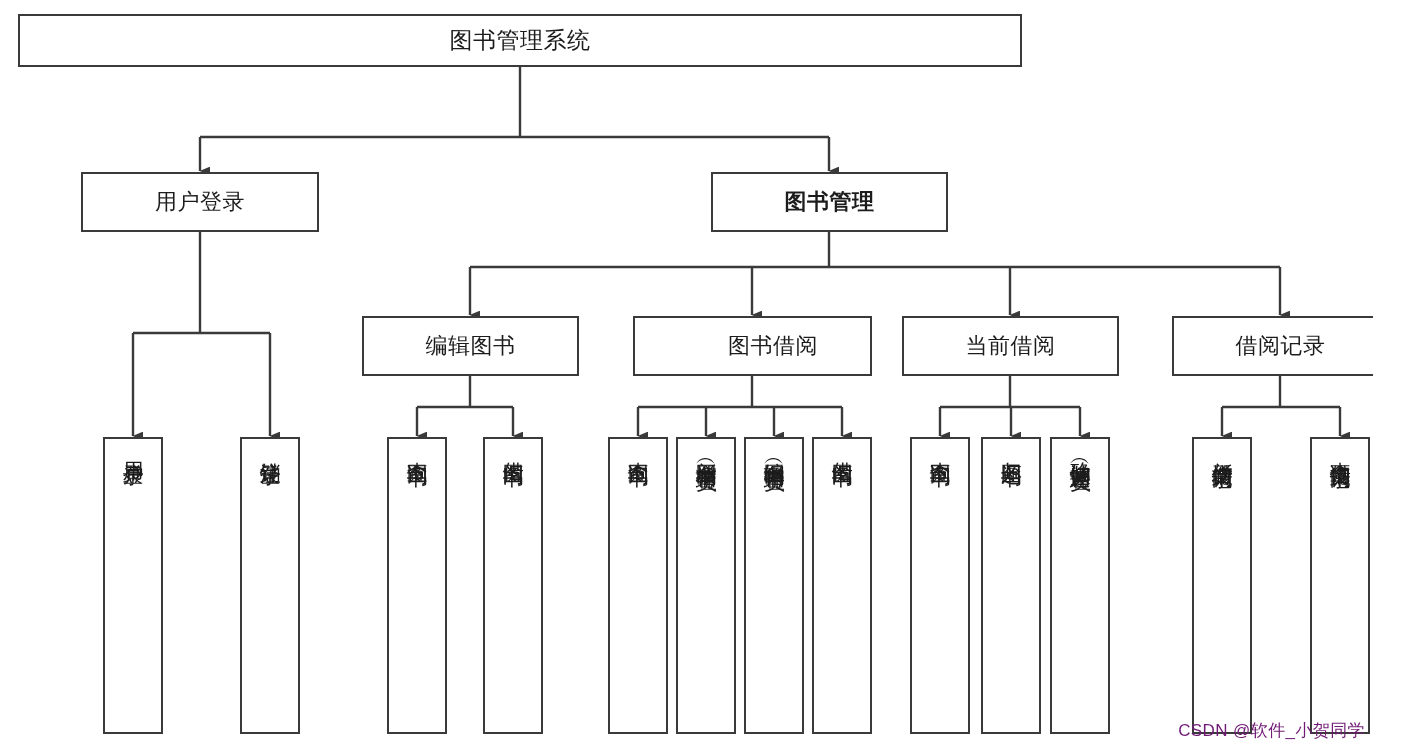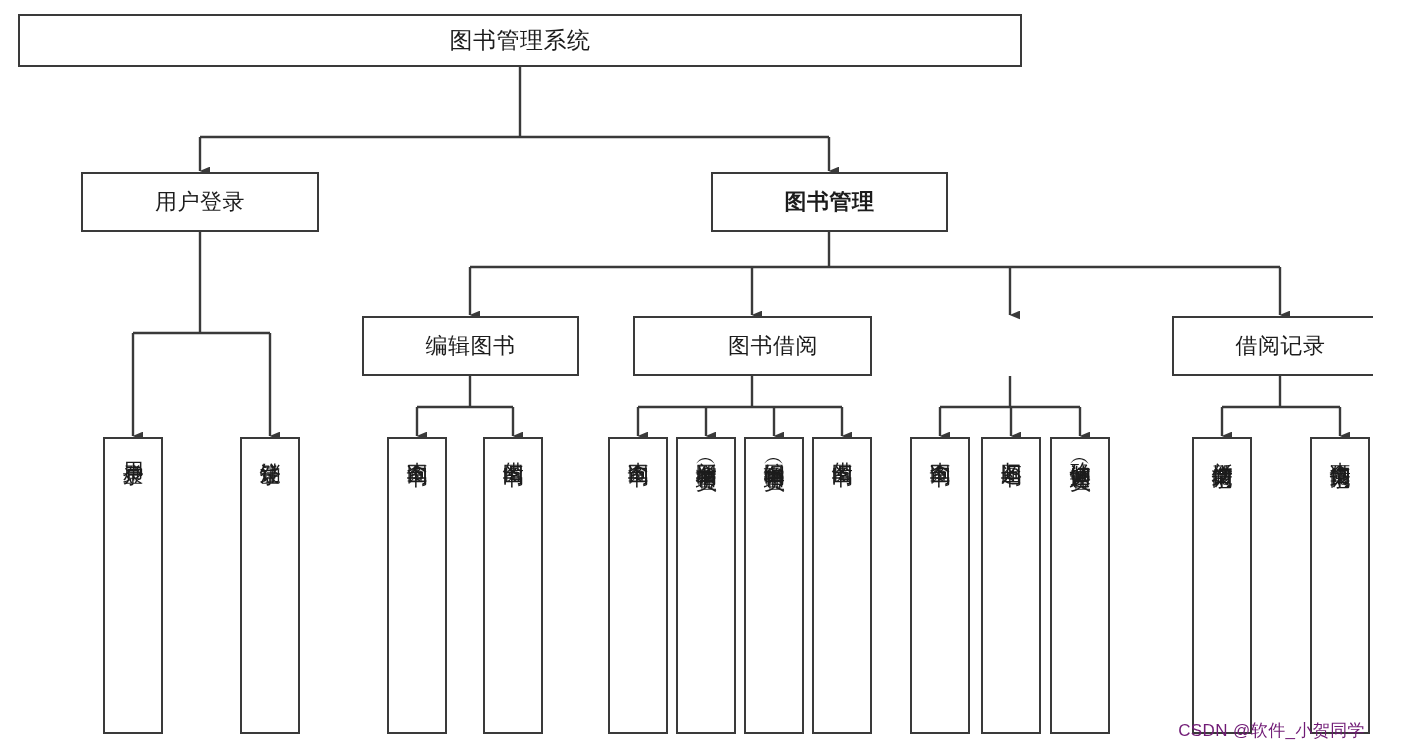--- a/index.html
+++ b/index.html
@@ -135,20 +135,23 @@
   <div class="node h" style="left: 711px; top: 172px; width: 237px; height: 60px; font-weight: bold;">
     <span class="label">图书管理</span>
   </div>
 
   <div class="node h" style="left: 362px; top: 316px; width: 217px; height: 60px;">
     <span class="label">编辑图书</span>
   </div>
   <div class="node h" style="left: 633px; top: 316px; width: 239px; height: 60px; padding-left: 41px;">
     <span class="label">图书借阅</span>
   </div>
+  <div class="node h" style="left: 902px; top: 316px; width: 217px; height: 60px;">
+    <span class="label">当前借阅</span>
+  </div>
   <div class="node h" style="left: 1172px; top: 316px; width: 217px; height: 60px;">
     <span class="label">借阅记录</span>
   </div>
 
   <div class="node v" style="left: 103px; top: 437px; width: 60px; height: 297px;">
     <span class="label">用户登录</span>
   </div>
   <div class="node v" style="left: 240px; top: 437px; width: 60px; height: 297px;">
     <span class="label">注销登录</span>
   </div>

